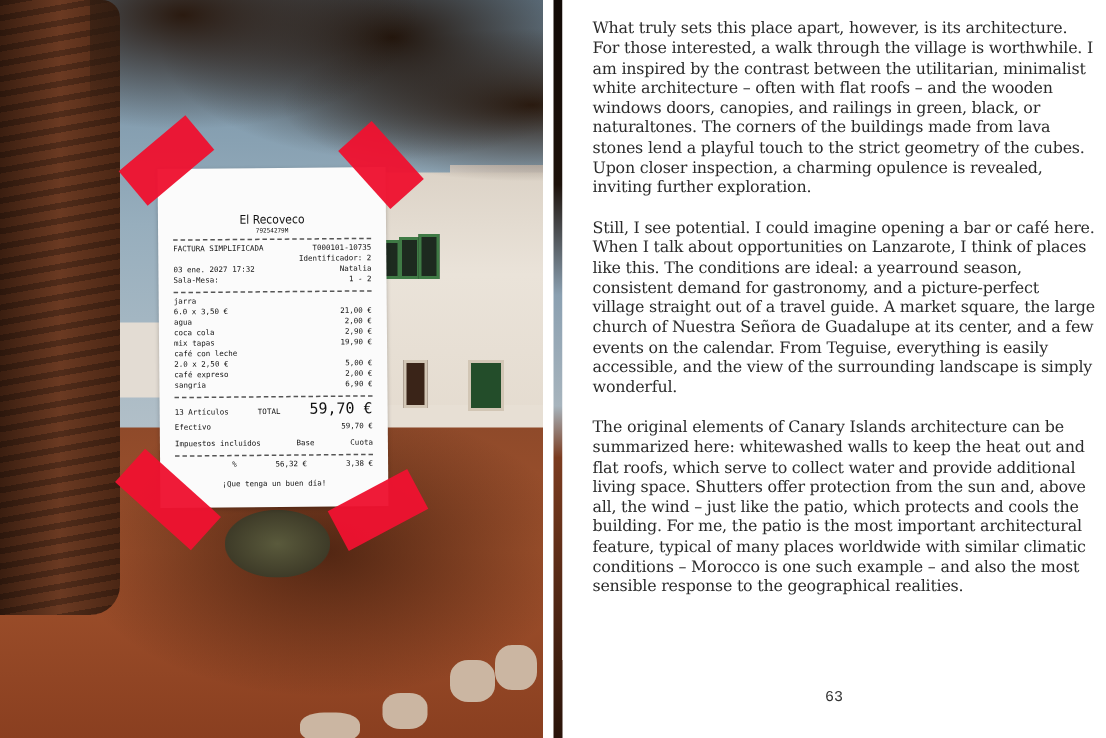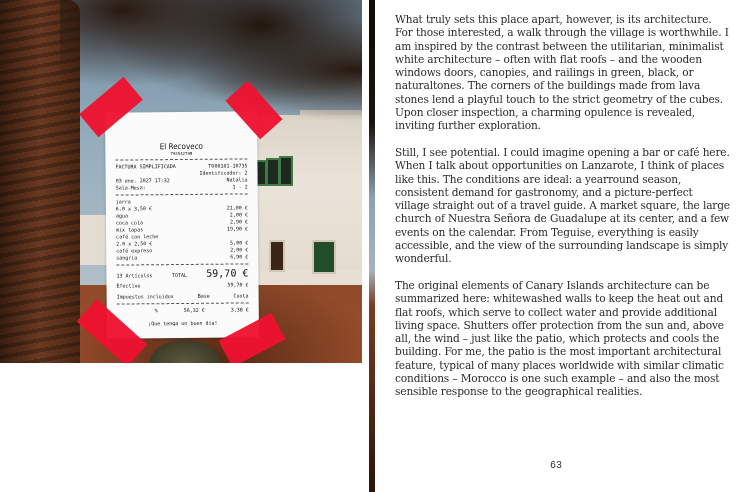--- a/index.html
+++ b/index.html
@@ -5,21 +5,21 @@
   html, body { margin: 0; padding: 0; }
   body {
     width: 737px; height: 492px; overflow: hidden; position: relative;
     background: #ffffff;
     font-family: "DejaVu Serif", serif;
   }
   .spread { position: absolute; inset: 0; }
 
   
   .photo {
-    position: absolute; left: 0; top: 0; width: 362px; height: 363px; overflow: hidden;
+    position: absolute; left: 0; top: 0; width: 362px; height: 492px; overflow: hidden;
     background: linear-gradient(180deg, #8fa6b7 0%, #a9b9c4 35%, #b7b9b6 55%, #8a4a2c 62%, #7a3a20 100%);
   }
   .sky { position: absolute; left: 0; top: 0; width: 362px; height: 300px;
     background: linear-gradient(180deg, #6f8ba0 0%, #97aebd 50%, #b4c1c9 100%); }
   .building-back { position: absolute; left: 62px; top: 215px; width: 70px; height: 50px; background: #e3dcd3; }
   .building {
     position: absolute; left: 250px; top: 115px; width: 112px; height: 170px;
     background: linear-gradient(180deg, #dcd3c7 0%, #eae3d9 40%, #e4dbcf 100%);
   }
   .building-roof { position: absolute; left: 300px; top: 110px; width: 62px; height: 60px;

